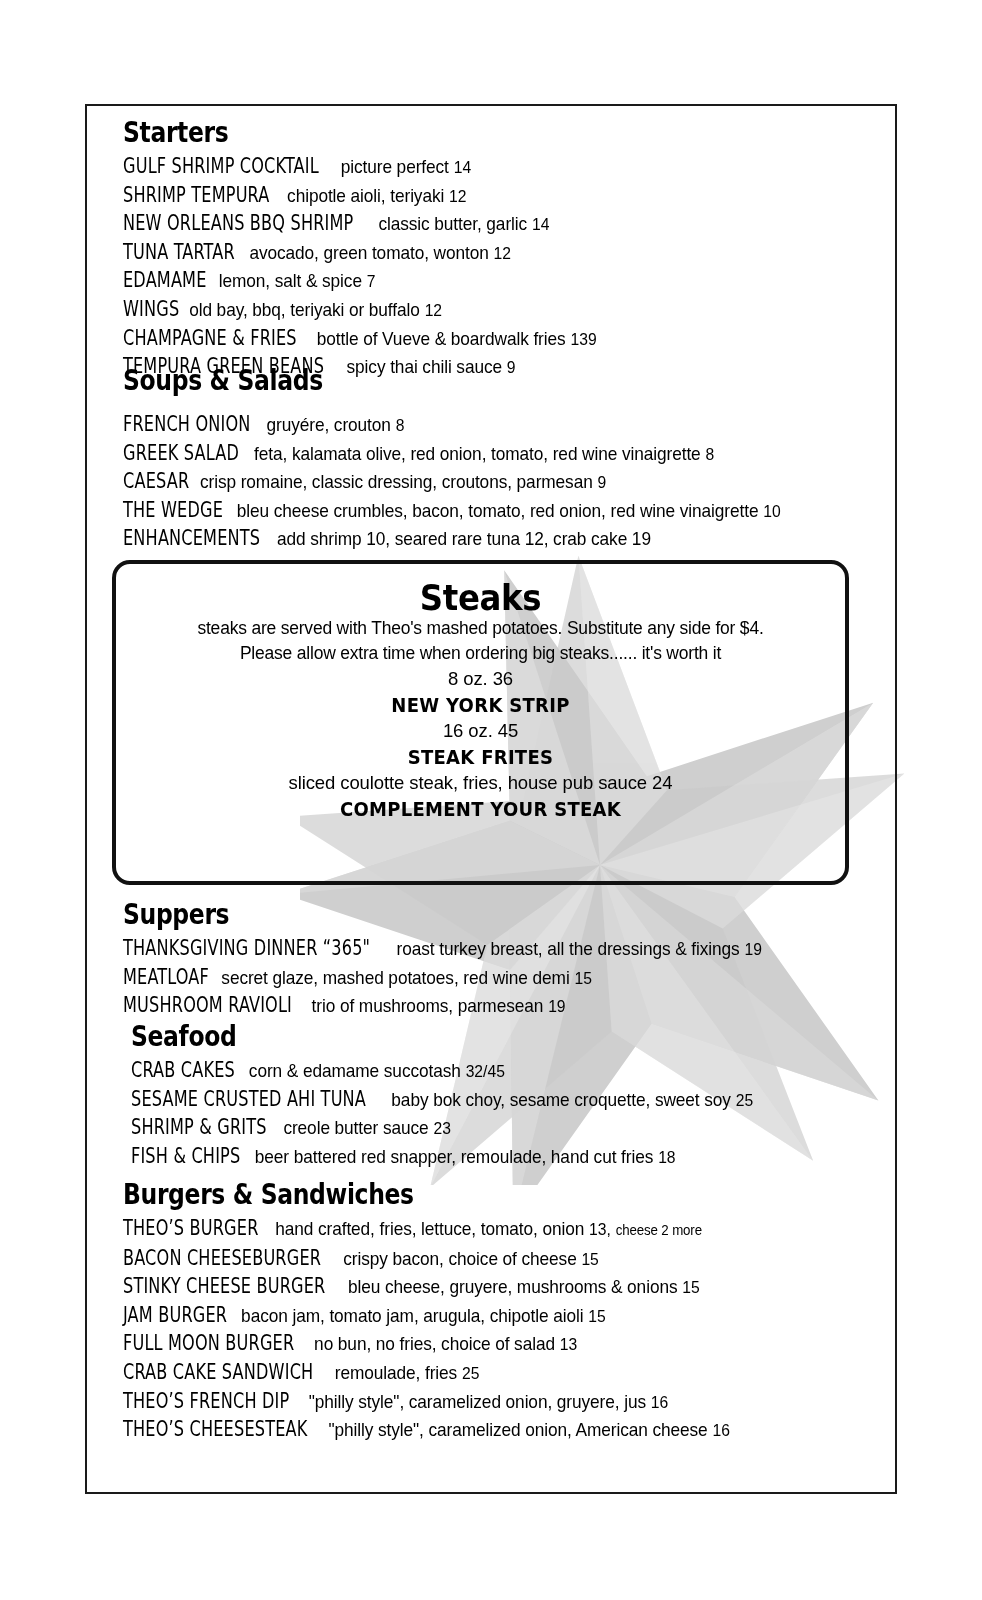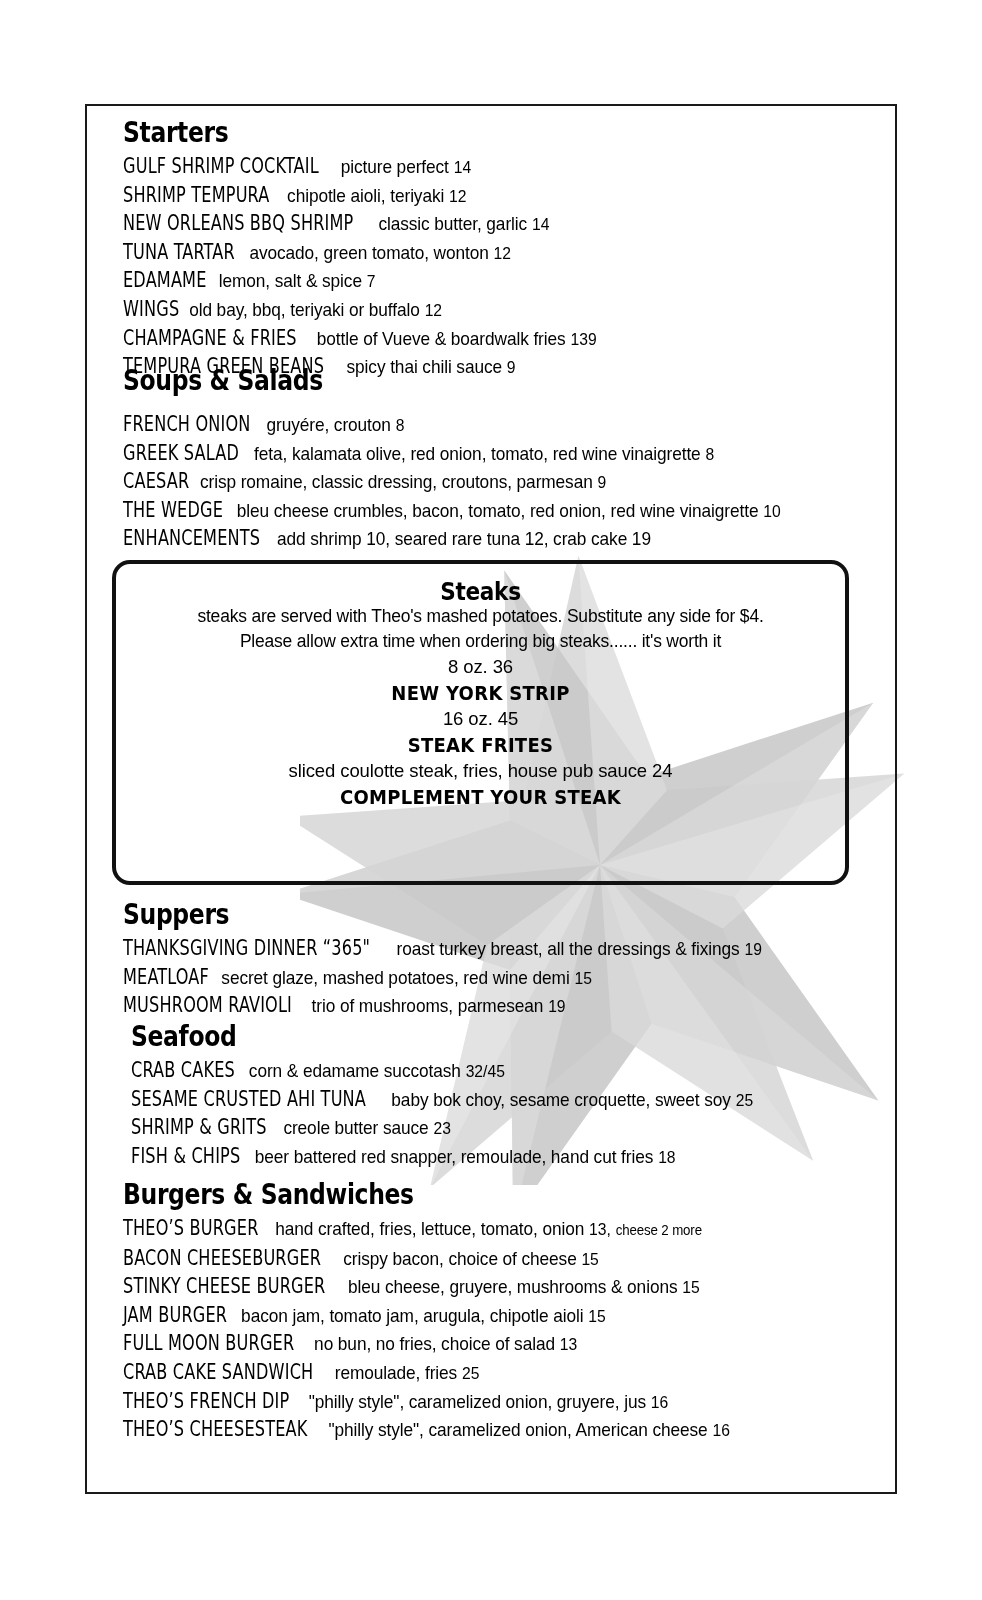--- a/index.html
+++ b/index.html
@@ -113,21 +113,21 @@
   }
   .steaks-inner {
     position: relative;
     width: 100%;
     height: 100%;
     text-align: center;
   }
   .steaks-title {
     font-family: "DejaVu Sans Condensed", "Liberation Sans Narrow", "Liberation Sans", sans-serif;
     font-weight: 700;
-    font-size: 24px;
+    font-size: 36px;
     line-height: 1;
     margin: 0;
     padding-top: 16px;
     letter-spacing: -0.3px;
   }
   .steaks-sub {
     font-size: 18px;
     line-height: 25px;
     margin: 0;
     letter-spacing: -0.2px;

